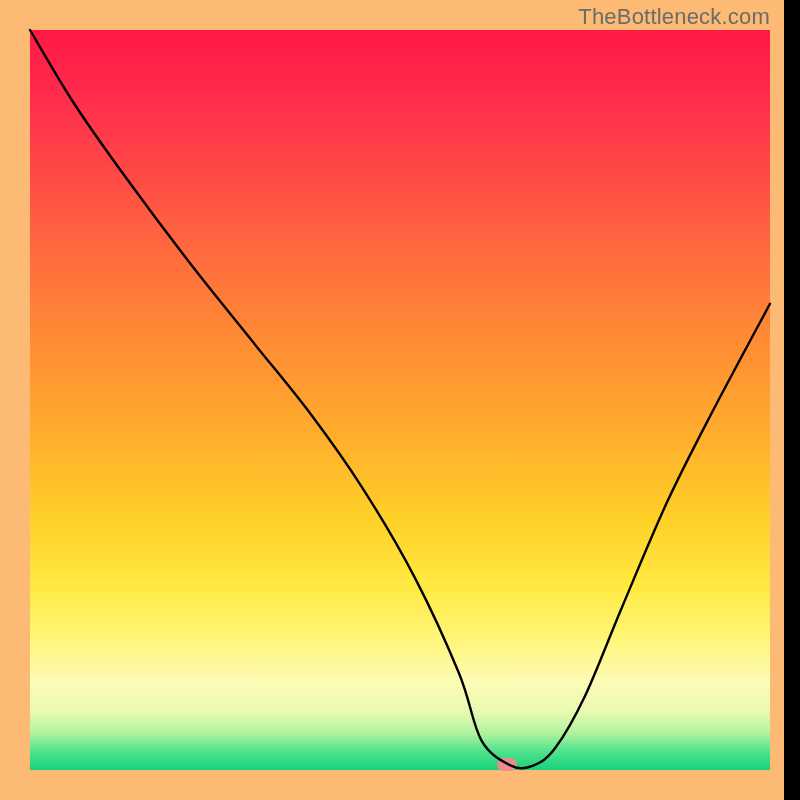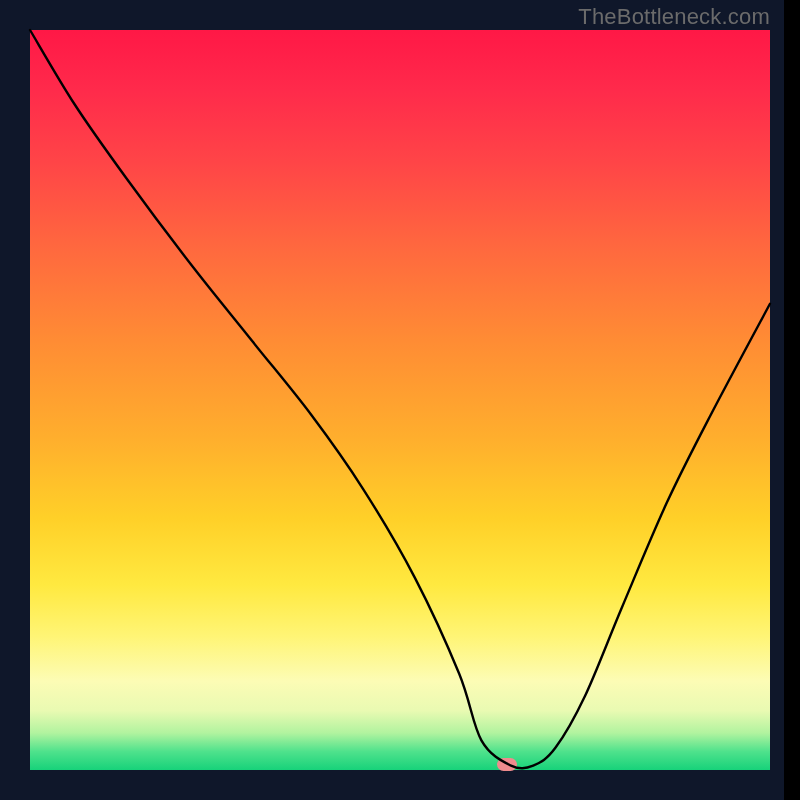--- a/index.html
+++ b/index.html
@@ -8,21 +8,21 @@
     width: 800px;
     height: 800px;
     background: #000;
     overflow: hidden;
     font-family: Arial, Helvetica, sans-serif;
   }
   .outer {
     position: relative;
     width: 784px;
     height: 800px;
-    background: #0f172a;
+    background: #fdba74;
   }
   .watermark {
     position: absolute;
     top: 4px;
     right: 14px;
     color: #6b6b6b;
     font-size: 22px;
     font-weight: 500;
     letter-spacing: 0.2px;
   }

